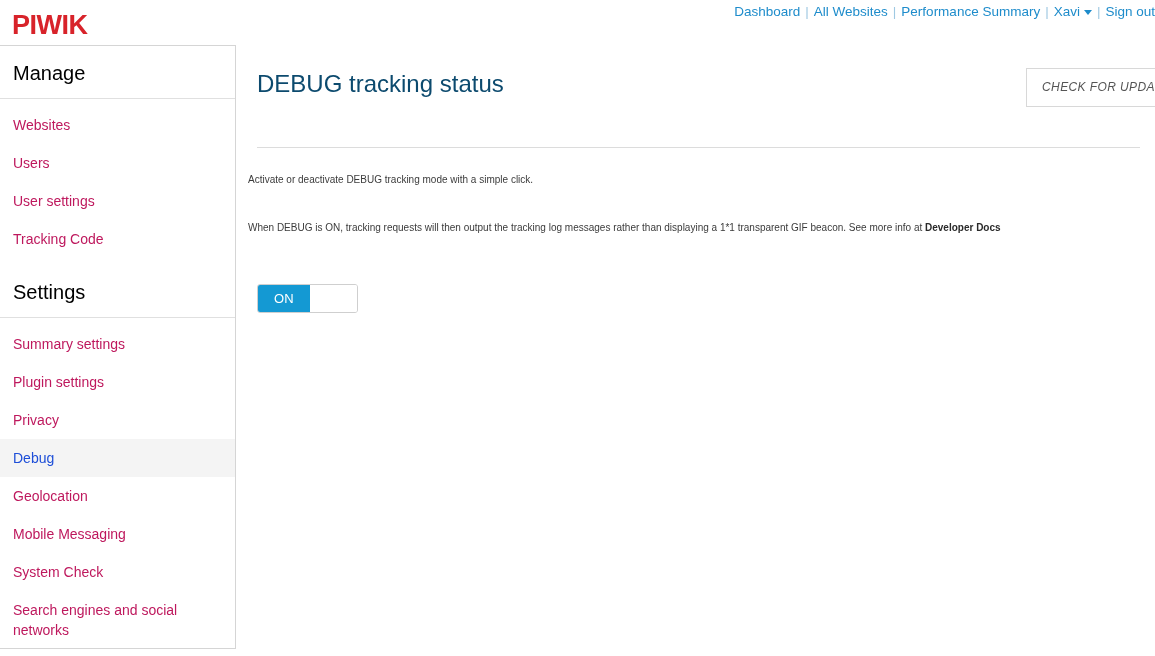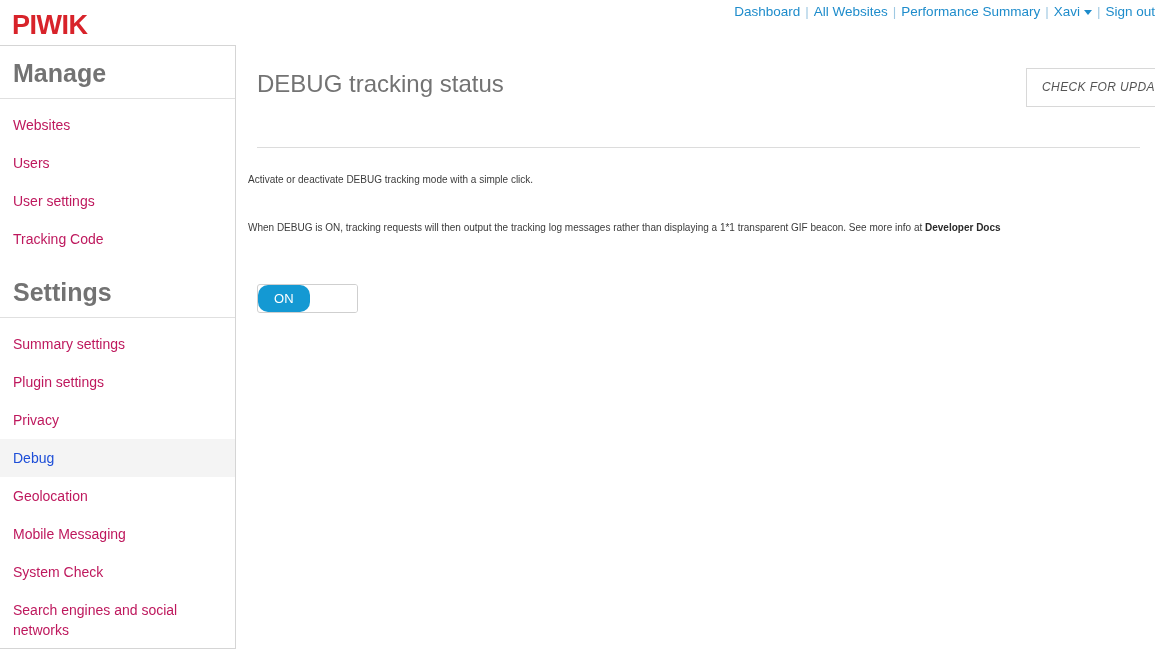--- a/index.html
+++ b/index.html
@@ -56,25 +56,25 @@
   
   #sidebar {
     position: absolute; left: 0; top: 45px;
     width: 236px; height: 604px;
     background: #ffffff;
     border-right: 1px solid #d5d5d5;
     border-top: 1px solid #d5d5d5;
     border-bottom: 1px solid #d5d5d5;
   }
   .menu-head {
-    font-size: 25px;
-    color: #737373;
+    font-size: 20px;
+    color: #000000;
     padding: 16px 0 14px 13px;
     border-bottom: 1px solid #e0e0e0;
-    font-weight: bold;
+    font-weight: normal;
     line-height: 22px;
   }
   .menu-item {
     font-size: 14px;
     color: #be185d;
     padding: 9px 12px 9px 13px;
     line-height: 20px;
     cursor: pointer;
   }
   .menu-item.active {
@@ -88,21 +88,21 @@
     position: absolute; left: 236px; top: 45px;
     width: 919px; height: 611px;
     background: #ffffff;
   }
   #title-row {
     position: absolute; left: 21px; top: 25px;
     width: 898px;
   }
   #page-title {
     font-size: 24px;
-    color: #737373;
+    color: #0c4a6e;
     font-weight: normal;
     margin: 0;
     padding-bottom: 12px;
     line-height: 28px;
   }
   #title-rule {
     position: absolute; left: 21px; top: 102px;
     width: 883px; height: 1px;
     background: #dcdcdc;
   }
@@ -152,21 +152,20 @@
   }
   #toggle-on {
     width: 52px; height: 100%;
     background: #1499d3;
     color: #ffffff;
     font-size: 13px;
     display: flex;
     align-items: center;
     justify-content: center;
     letter-spacing: 0.3px;
-    border-radius: 10px;
   }
   #toggle-off {
     flex: 1; height: 100%;
     background: #ffffff;
   }
 </style>
 </head>
 <body>
 
 <div id="page">

